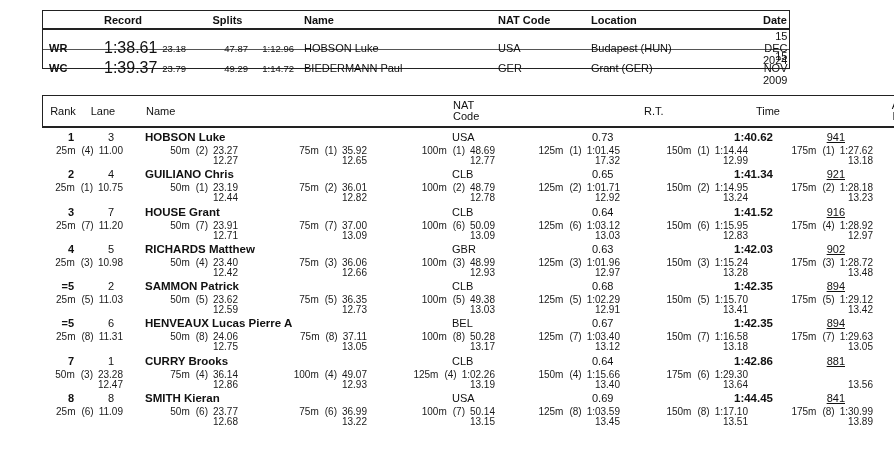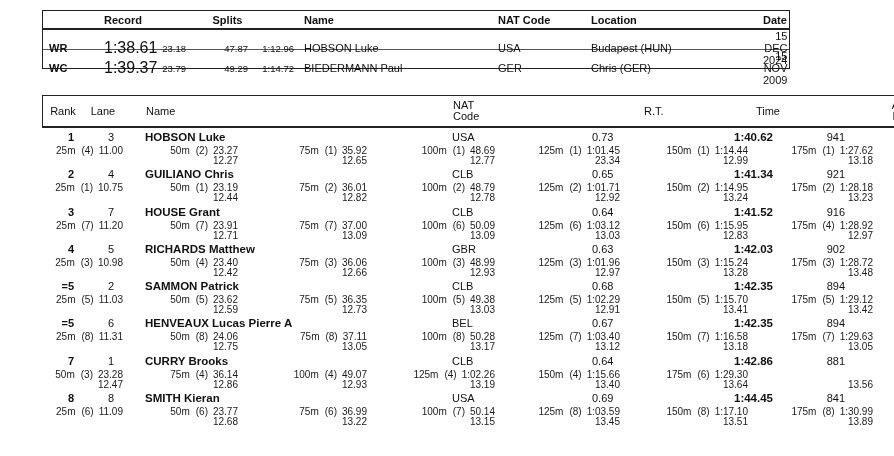--- a/index.html
+++ b/index.html
@@ -71,21 +71,21 @@
     font-size: 11px;
     height: 13px;
     align-items: baseline;
   }
   .ml-rank { text-align: right; padding-right: 8px; font-weight: bold; }
   .ml-lane { text-align: right; padding-right: 8px; }
   .ml-name { padding-left: 23px; font-weight: bold; font-size: 11.5px; white-space: nowrap; }
   .ml-nat  { padding-left: 5px; }
   .ml-rt   { padding-left: 0; }
   .ml-time { text-align: right; padding-right: 6px; font-weight: bold; font-size: 11.5px; }
-  .ml-points { text-align: right; padding-right: 45px; }
+  .ml-points { text-align: right; padding-right: 45px; text-decoration: underline; }
 
   .splits-line {
     display: grid;
     grid-template-columns: 85px 90px 104px 103px 100px 103px 100px 104px;
     font-size: 10px;
     margin-top: 2px;
     color: #1a1a1a;
     gap: 25px;
   }
   .split-cell { text-align: right; padding-right: 4px; }
@@ -123,21 +123,21 @@
     </div>
 
     <div class="records-row">
       <span class="rc-label">WC</span>
       <span class="rc-record">1:39.37</span>
       <span class="rc-s">23.79</span>
       <span class="rc-s">49.29</span>
       <span class="rc-s">1:14.72</span>
       <span class="rc-name">BIEDERMANN Paul</span>
       <span class="rc-nat">GER</span>
-      <span class="rc-loc">Chris (GER)</span>
+      <span class="rc-loc">Grant (GER)</span>
       <span class="rc-date">15 NOV 2009</span>
     </div>
   </section>
 
   <section class="results-header">
     <span class="rh2-rank">Rank</span>
     <span class="rh2-lane">Lane</span>
     <span class="rh2-name">Name</span>
     <span class="rh2-nat">
       <div>NAT</div>
@@ -174,21 +174,21 @@
           <div class="split-cell">
             <div class="sl1"><span class="sd">75m</span><span class="sp">(1)</span><span class="sv">35.92</span></div>
             <div class="sl2">12.65</div>
           </div>
           <div class="split-cell">
             <div class="sl1"><span class="sd">100m</span><span class="sp">(1)</span><span class="sv">48.69</span></div>
             <div class="sl2">12.77</div>
           </div>
           <div class="split-cell">
             <div class="sl1"><span class="sd">125m</span><span class="sp">(1)</span><span class="sv">1:01.45</span></div>
-            <div class="sl2">23.34</div>
+            <div class="sl2">17.32</div>
           </div>
           <div class="split-cell">
             <div class="sl1"><span class="sd">150m</span><span class="sp">(1)</span><span class="sv">1:14.44</span></div>
             <div class="sl2">12.99</div>
           </div>
           <div class="split-cell">
             <div class="sl1"><span class="sd">175m</span><span class="sp">(1)</span><span class="sv">1:27.62</span></div>
             <div class="sl2">13.18</div>
           </div>
           <div class="split-cell">

